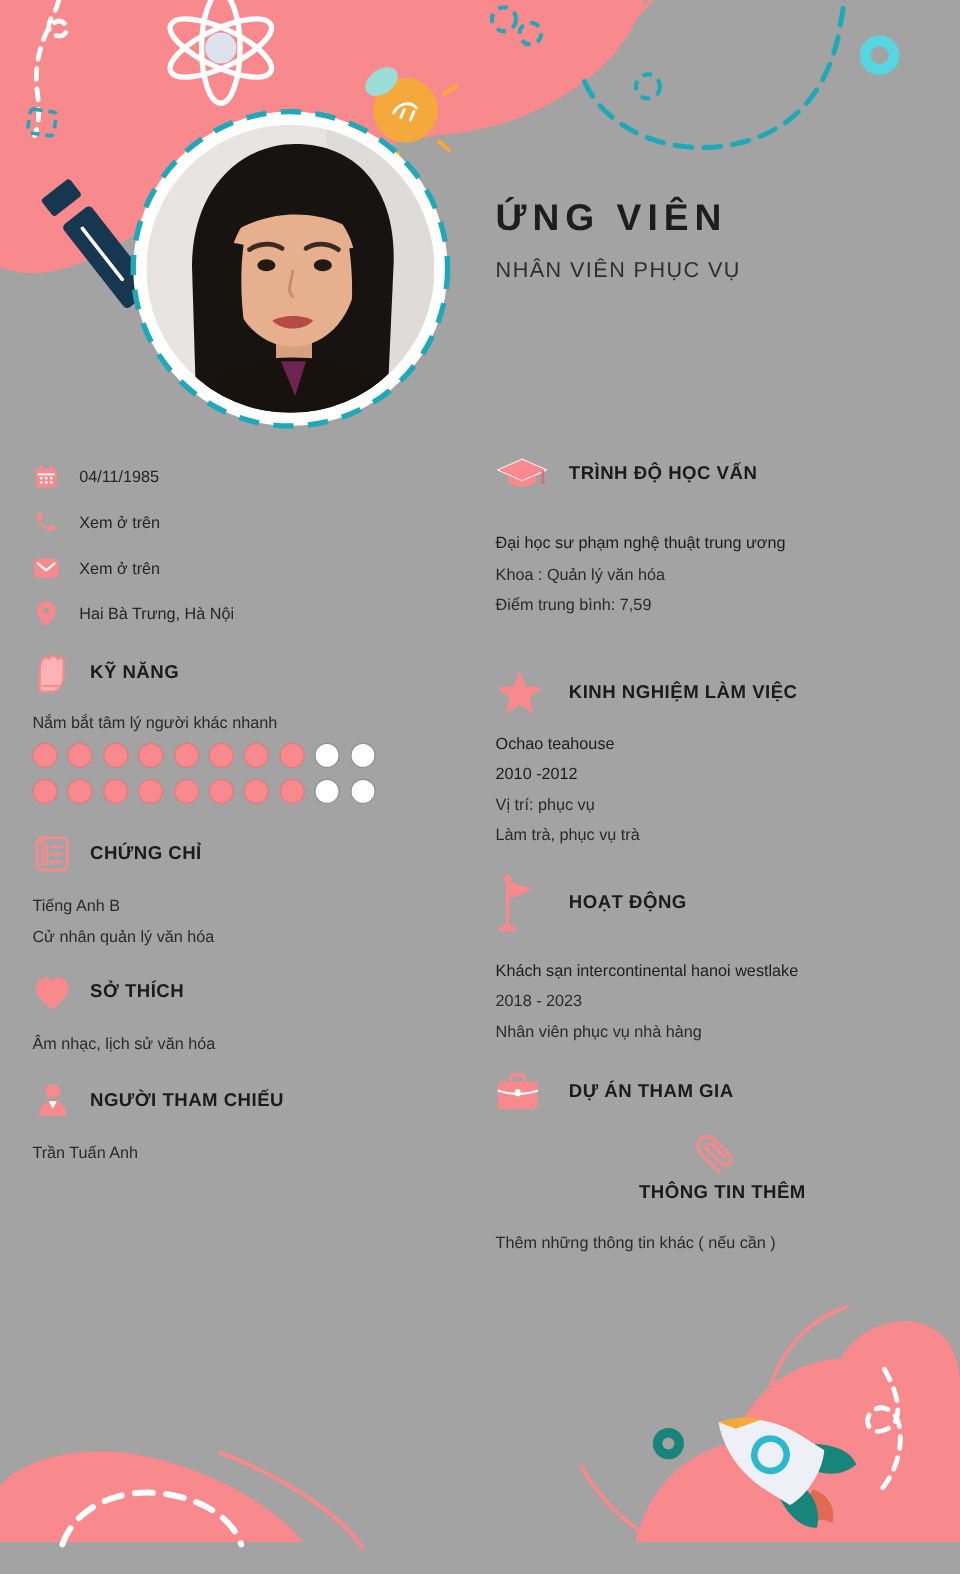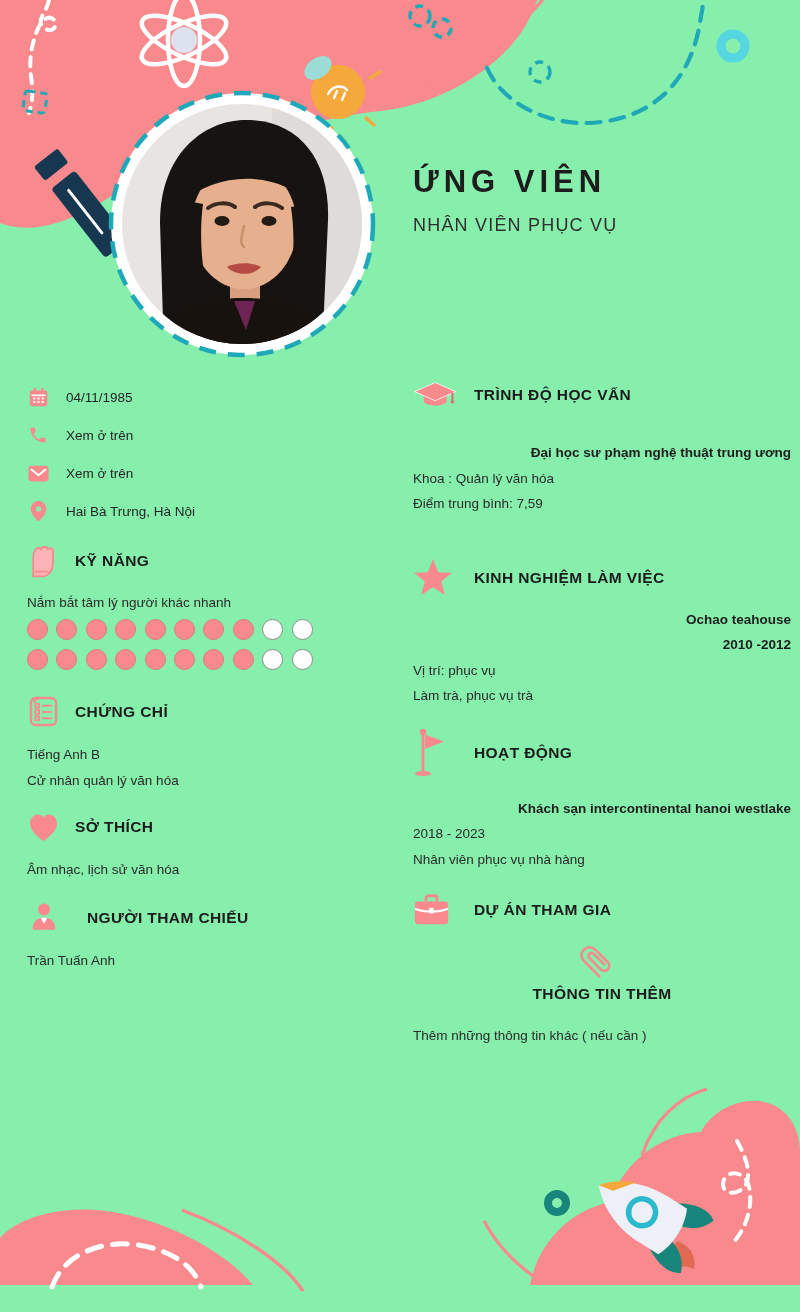--- a/index.html
+++ b/index.html
@@ -1,18 +1,18 @@
 <!DOCTYPE html>
 <html><head>
 <meta charset="utf-8">
 <style>
   * { margin:0; padding:0; box-sizing:border-box; }
   html,body { background:#ffffff; }
   body { font-family:"Liberation Sans","DejaVu Sans",sans-serif; }
-  .page { position:relative; width:800px; height:1312px; background:#86efac; overflow:hidden; }
+  .page { position:relative; width:800px; height:1312px; background:#a3a3a3; overflow:hidden; }
   .decor { position:absolute; left:0; top:0; z-index:0; pointer-events:none; }
   .photo { position:absolute; left:122px; top:104px; width:240px; height:240px;
            border-radius:50%; overflow:hidden; z-index:2; }
   .header-block { position:absolute; left:413px; top:164px; z-index:2; }
   .name { font-size:31px; font-weight:700; letter-spacing:5px; color:#1d1d1d; }
   .role { font-size:18px; font-weight:400; letter-spacing:1.2px; color:#2e2e2e; margin-top:15px; }
 
   .col { position:absolute; z-index:2; }
   .col-left  { left:27px;  top:378px; width:360px; }
   .col-right { left:413px; top:378px; width:378px; }
@@ -21,34 +21,34 @@
   .info-row .i-icon { width:22px; display:flex; justify-content:center; flex:none; }
   .info-row .i-text { margin-left:17px; font-size:13.5px; color:#252525; }
 
   .sec-head { display:flex; align-items:center; }
   .sec-head .s-icon { flex:none; display:flex; justify-content:center; align-items:center; }
   .col-left  .sec-head .s-icon { width:33px; margin-right:15px; }
   .col-right .sec-head .s-icon { width:46px; margin-right:15px; justify-content:flex-start; }
   .sec-head h2 { font-size:15.5px; font-weight:700; color:#1b1b1b; letter-spacing:.4px; }
 
   .body-text { font-size:13.5px; color:#2a2a2a; line-height:25.5px; }
-  .bold { font-weight:700; color:#1d1d1d;text-align:right; }
+  .bold { font-weight:400; color:#1d1d1d; }
 
   .skill-label { font-size:13.5px; color:#2a2a2a; margin-top:17px; }
   .dots { display:flex; margin-top:9px; }
   .dot { width:21px; height:21px; border-radius:50%; background:#fff;
          border:1.4px solid #8d8d8d; margin-right:8.4px; }
   .dot.filled { background:#F8898C; border-color:#e0797d; }
 
   
   .mt-skills-head { margin-top:13px; }
   .mt-cert-head { margin-top:26px; }
   .mt-after-head { margin-top:15px; }
   .mt-hobby-head { margin-top:19px; }
-  .mt-ref-head { margin-top:19px;gap:12px; }
+  .mt-ref-head { margin-top:19px; }
   .mt-edu-body { margin-top:29px; }
   .mt-exp-head { margin-top:42px; }
   .mt-exp-body { margin-top:10px; }
   .mt-act-head { margin-top:19px;text-align:right; }
   .mt-act-body { margin-top:18px; }
   .mt-proj-head { margin-top:22px; }
   .mt-info-head { margin-top:15px;flex-direction:column; }
   .mt-info-body { margin-top:20px; }
 </style>
 </head>

